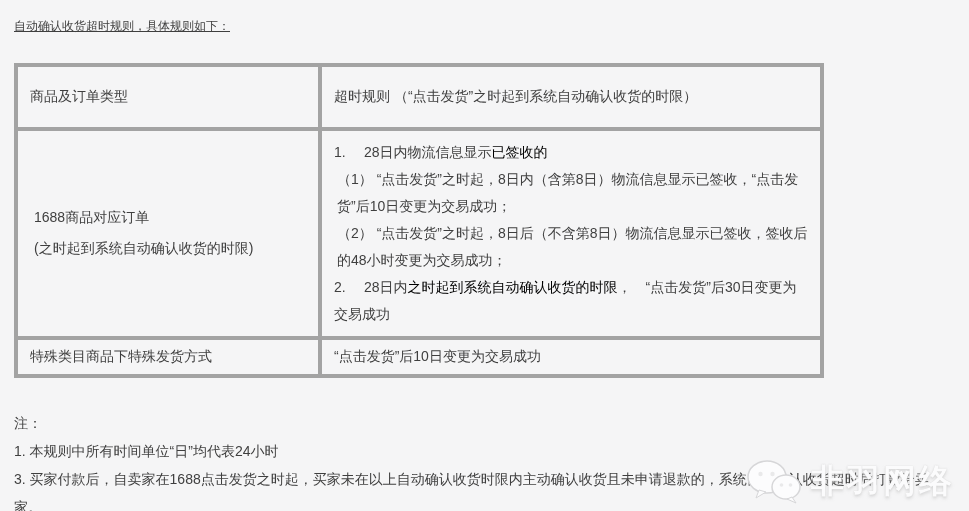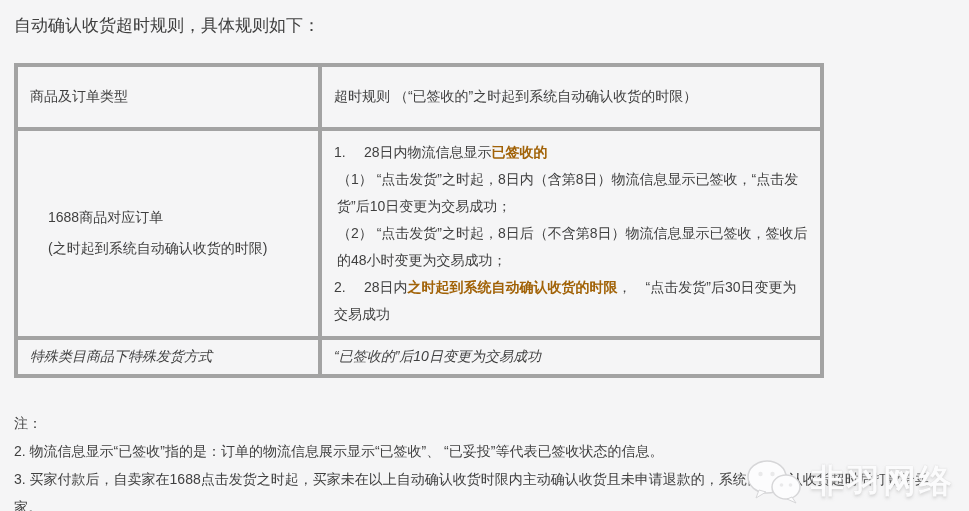--- a/index.html
+++ b/index.html
@@ -8,49 +8,50 @@
     width: 969px;
     height: 511px;
     background: #f5f5f6;
     font-family: "Liberation Sans", "DejaVu Sans", sans-serif;
     color: #3f3f3f;
     position: relative;
     overflow: hidden;
   }
   .doc { padding: 8px 14px 0 14px; }
   .title {
-    font-size: 17px;
+    font-size: 12px;
     margin: 8px 0 0 0;
     line-height: 20px;
+    text-decoration: underline;
   }
   table.rules {
     border-collapse: collapse;
     table-layout: fixed;
     width: 806px;
     margin-top: 27px;
     background: transparent;
   }
   table.rules th, table.rules td {
     border: 4px solid #a3a3a3;
     font-size: 14px;
     font-weight: normal;
     text-align: left;
     vertical-align: middle;
     padding: 8px 12px;
   }
   th.col-left, td.col-left { width: 304px; }
   th.col-right, td.col-right { width: 502px; }
   tr.header-row th { padding-top: 21px; padding-bottom: 21px; }
-  td.cell-order-type p { margin: 13px 18px; }
+  td.cell-order-type p { margin: 13px 4px; }
   td.cell-timeout-details { padding-top: 6px; padding-bottom: 6px; }
   td.cell-timeout-details p { margin: 0; line-height: 27px; }
   .num { display: inline-block; min-width: 30px; }
   p.sub { padding-left: 3px; }
-  b { font-weight: bold; color: #a16207; }
-  td.cell-special-right, td.cell-special-left { padding-top: 9px; padding-bottom: 9px; font-style: italic; }
+  b { font-weight: normal; color: #000000; }
+  td.cell-special-right, td.cell-special-left { padding-top: 9px; padding-bottom: 9px; }
   .notes { margin-top: 31px; max-width: 945px; }
   .notes p { margin: 0; font-size: 14px; line-height: 28px; }
   .watermark {
     position: absolute;
     right: 14px;
     bottom: 6px;
     display: flex;
     align-items: center;
     gap: 8px;
     pointer-events: none;
@@ -68,44 +69,44 @@
 <body>
 
 <div class="doc">
 
   <p class="title">自动确认收货超时规则，具体规则如下：</p>
 
   <table class="rules">
     <tbody>
         <tr class="header-row">
       <th class="col-left">商品及订单类型</th>
-      <th class="col-right">超时规则 （“已签收的”之时起到系统自动确认收货的时限）</th>
+      <th class="col-right">超时规则 （“点击发货”之时起到系统自动确认收货的时限）</th>
     </tr>
     <tr>
       <td class="col-left cell-order-type">
         <p>1688商品对应订单</p>
         <p>(之时起到系统自动确认收货的时限)</p>
       </td>
       <td class="col-right cell-timeout-details">
         <p><span class="num">1.</span><span>28日内物流信息显示</span><b>已签收的</b></p>
         <p class="sub">（1） “点击发货”之时起，8日内（含第8日）物流信息显示已签收，“点击发货”后10日变更为交易成功；</p>
         <p class="sub">（2） “点击发货”之时起，8日后（不含第8日）物流信息显示已签收，签收后的48小时变更为交易成功；</p>
         <p><span class="num">2.</span><span>28日内</span><b>之时起到系统自动确认收货的时限</b><span>，　“点击发货”后30日变更为交易成功</span></p>
       </td>
     </tr>
     <tr>
       <td class="col-left cell-special-left">特殊类目商品下特殊发货方式</td>
-      <td class="col-right cell-special-right">“已签收的”后10日变更为交易成功</td>
+      <td class="col-right cell-special-right">“点击发货”后10日变更为交易成功</td>
     </tr>
   </tbody>
     </table>
 
   <div class="notes">
     <p>注：</p>
-    <p>2. 物流信息显示“已签收”指的是：订单的物流信息展示显示“已签收”、 “已妥投”等代表已签收状态的信息。</p>
+    <p>1. 本规则中所有时间单位“日”均代表24小时</p>
     <p>3. 买家付款后，自卖家在1688点击发货之时起，买家未在以上自动确认收货时限内主动确认收货且未申请退款的，系统自动确认收货超时后打款给卖家。</p>
 
   </div>
 
 </div>
 
 <div class="watermark">
   <span class="wm-icon">
     <svg width="58" height="48" viewBox="0 0 58 48">
       <ellipse cx="22" cy="20" rx="19" ry="16" fill="#fcfcfd" stroke="#d6d6d8" stroke-width="1.5"></ellipse>

